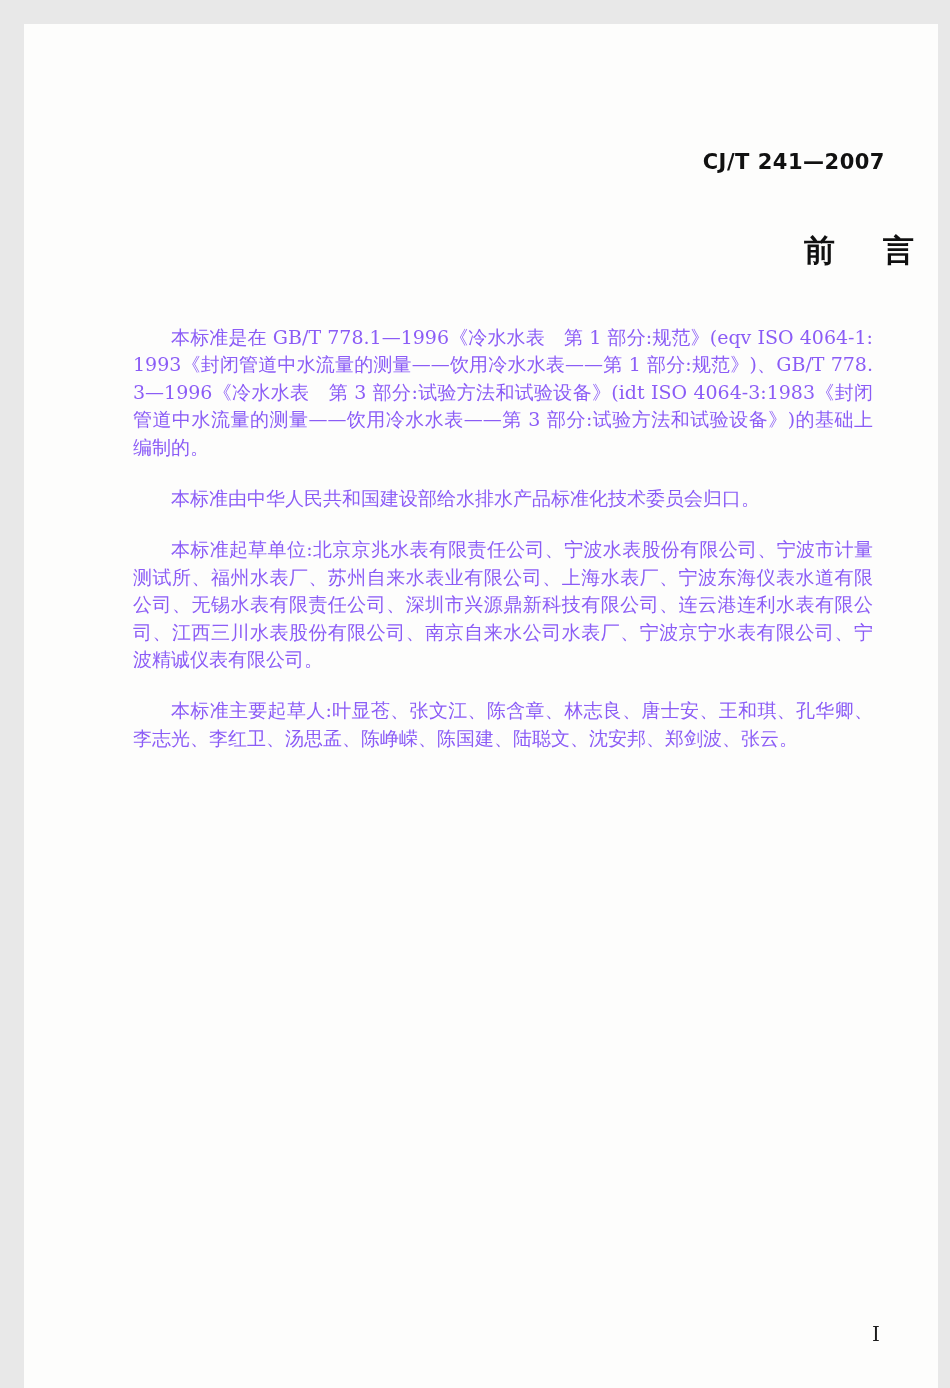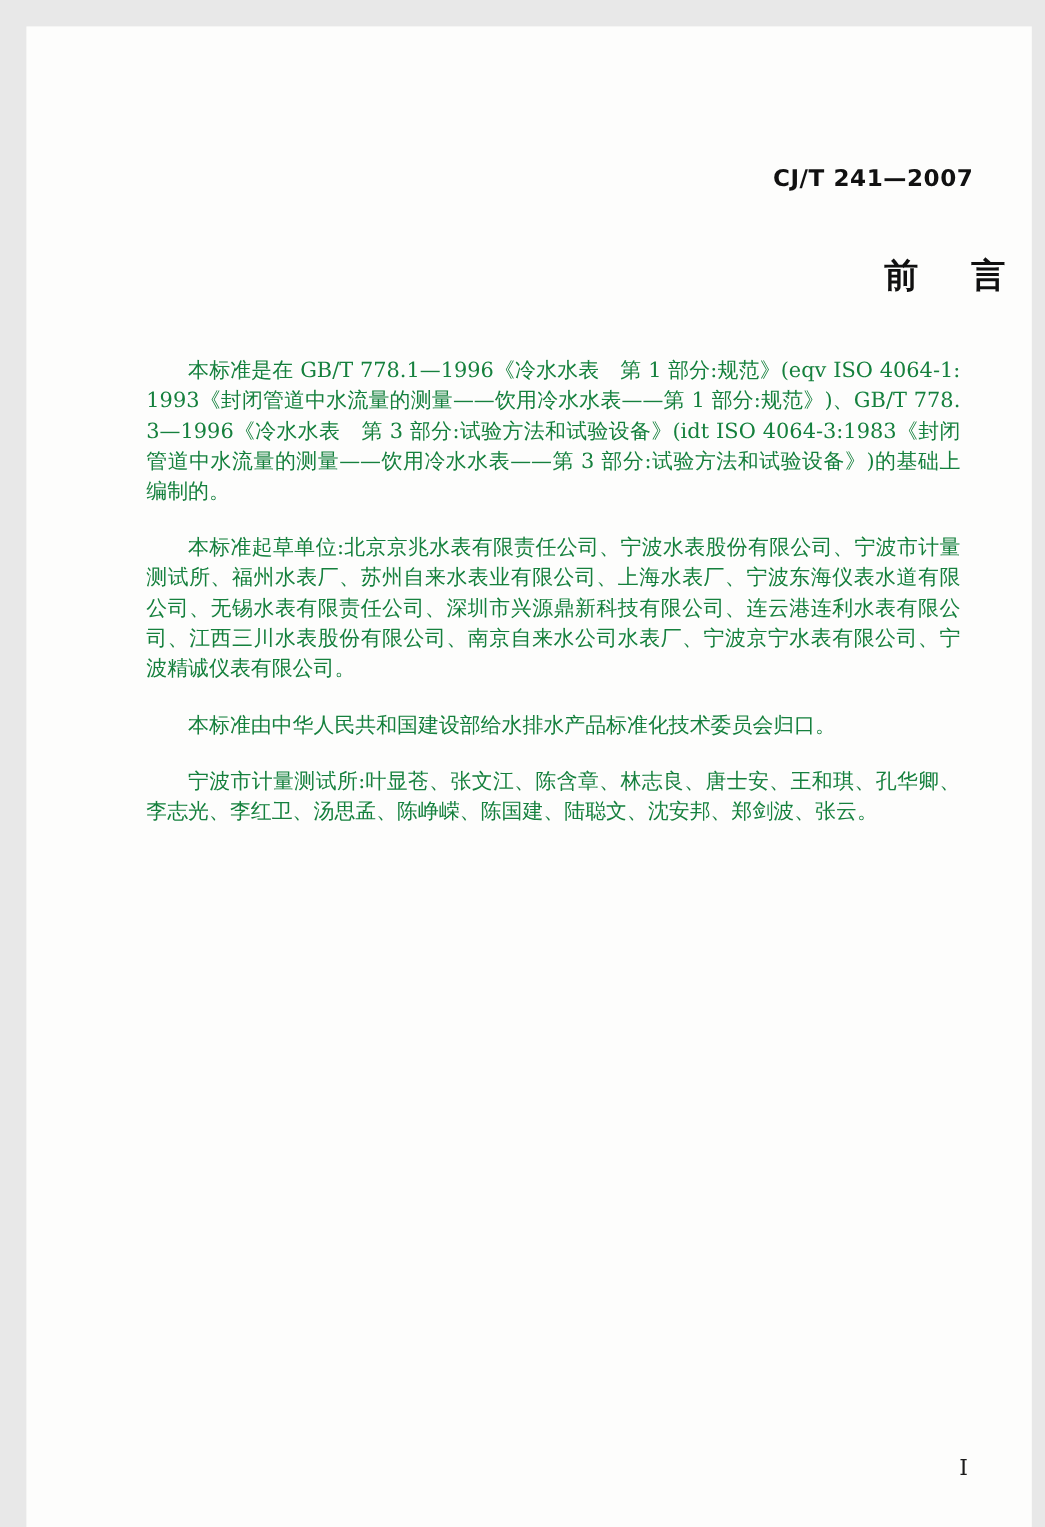--- a/index.html
+++ b/index.html
@@ -44,21 +44,21 @@
   }
 
   .doc-body {
     position: absolute;
     top: 276px;
     left: 85px;
     width: 788px;
     font-size: 19px;
     line-height: 27.4px;
     text-align: justify;
-    color: #15803d;
+    color: #8b5cf6;
   }
 
   .doc-body p {
     margin: 0;
     text-indent: 2em;
     word-break: break-all;
   }
 
   .page-number {
     position: absolute;
@@ -73,20 +73,20 @@
 <body>
 
 <div class="page">
 
   <div class="header-code">CJ/T 241—2007</div>
 
   <h1 class="doc-title">前言</h1>
 
   <div class="doc-body">
     <p>本标准是在 GB/T 778.1—1996《冷水水表　第 1 部分:规范》(eqv ISO 4064-1:1993《封闭管道中水流量的测量——饮用冷水水表——第 1 部分:规范》)、GB/T 778.3—1996《冷水水表　第 3 部分:试验方法和试验设备》(idt ISO 4064-3:1983《封闭管道中水流量的测量——饮用冷水水表——第 3 部分:试验方法和试验设备》)的基础上编制的。</p>
+    <p>本标准由中华人民共和国建设部给水排水产品标准化技术委员会归口。</p>
     <p>本标准起草单位:北京京兆水表有限责任公司、宁波水表股份有限公司、宁波市计量测试所、福州水表厂、苏州自来水表业有限公司、上海水表厂、宁波东海仪表水道有限公司、无锡水表有限责任公司、深圳市兴源鼎新科技有限公司、连云港连利水表有限公司、江西三川水表股份有限公司、南京自来水公司水表厂、宁波京宁水表有限公司、宁波精诚仪表有限公司。</p>
-    <p>本标准由中华人民共和国建设部给水排水产品标准化技术委员会归口。</p>
-    <p>宁波市计量测试所:叶显苍、张文江、陈含章、林志良、唐士安、王和琪、孔华卿、李志光、李红卫、汤思孟、陈峥嵘、陈国建、陆聪文、沈安邦、郑剑波、张云。</p>
+    <p>本标准主要起草人:叶显苍、张文江、陈含章、林志良、唐士安、王和琪、孔华卿、李志光、李红卫、汤思孟、陈峥嵘、陈国建、陆聪文、沈安邦、郑剑波、张云。</p>
   </div>
 
   <div class="page-number">I</div>
 
 </div>
 
 </body></html>

